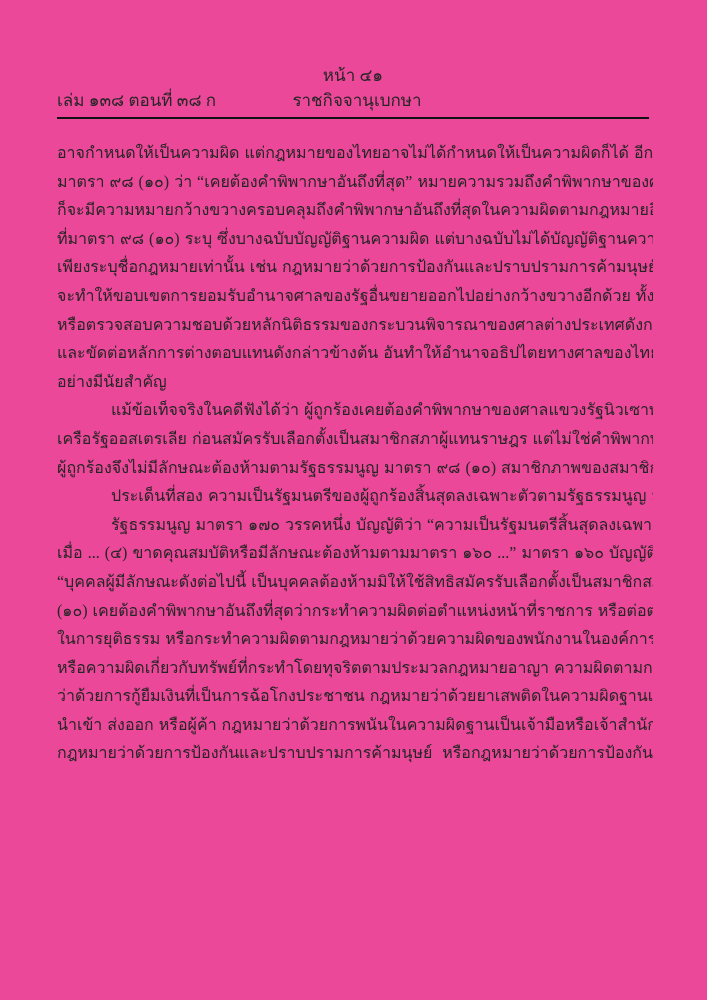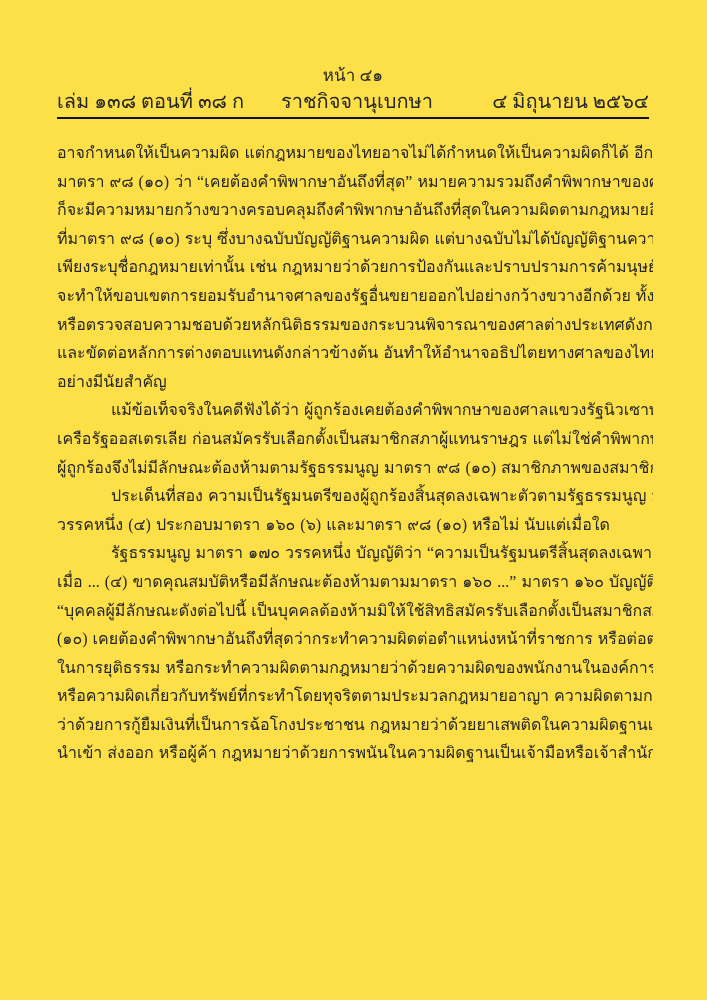--- a/index.html
+++ b/index.html
@@ -4,42 +4,42 @@
 <style>
   html, body {
     margin: 0;
     padding: 0;
     background: #ffffff;
   }
   .page {
     position: relative;
     width: 707px;
     height: 1000px;
-    background: #fde047;
+    background: #ec4899;
     font-family: "Liberation Serif", "DejaVu Serif", serif;
     color: #262626;
     overflow: hidden;
   }
   .header {
     position: absolute;
     top: 64px;
     left: 57px;
     width: 592px;
   }
   .header-page-row {
     text-align: center;
     font-size: 17px;
     line-height: 24px;
     white-space: nowrap;
   }
   .header-meta-row {
     display: flex;
     justify-content: space-between;
     align-items: baseline;
-    font-size: 20px;
+    font-size: 17px;
     line-height: 26px;
     white-space: nowrap;
   }
   .header-meta-row .center {
     position: absolute;
     left: 8px;
     right: 0;
     text-align: center;
   }
   .header-rule {
@@ -80,21 +80,20 @@
 </head>
 <body>
 
 <div class="page">
 
   <div class="header">
     <div class="header-page-row">หน้า  ๔๑</div>
     <div class="header-meta-row">
       <span>เล่ม  ๑๓๘  ตอนที่  ๓๘  ก</span>
       <span class="center">ราชกิจจานุเบกษา</span>
-      <span>๔  มิถุนายน  ๒๕๖๔</span>
     </div>
     <hr class="header-rule">
   </div>
 
   <div class="body-text">
 
     <div class="para">
       <div class="line j">อาจกำหนดให้เป็นความผิด แต่กฎหมายของไทยอาจไม่ได้กำหนดให้เป็นความผิดก็ได้ อีกทั้งหากตีความรัฐธรรมนูญ</div>
       <div class="line j">มาตรา ๙๘ (๑๐) ว่า “เคยต้องคำพิพากษาอันถึงที่สุด” หมายความรวมถึงคำพิพากษาของศาลต่างประเทศด้วย</div>
       <div class="line j">ก็จะมีความหมายกว้างขวางครอบคลุมถึงคำพิพากษาอันถึงที่สุดในความผิดตามกฎหมายอื่นอีกหลายฉบับ</div>
@@ -107,28 +106,28 @@
     </div>
 
     <div class="para">
       <div class="line j ind">แม้ข้อเท็จจริงในคดีฟังได้ว่า ผู้ถูกร้องเคยต้องคำพิพากษาของศาลแขวงรัฐนิวเซาท์เวลส์</div>
       <div class="line j">เครือรัฐออสเตรเลีย ก่อนสมัครรับเลือกตั้งเป็นสมาชิกสภาผู้แทนราษฎร แต่ไม่ใช่คำพิพากษาของศาลไทย</div>
       <div class="line j">ผู้ถูกร้องจึงไม่มีลักษณะต้องห้ามตามรัฐธรรมนูญ มาตรา ๙๘ (๑๐) สมาชิกภาพของสมาชิกสภาผู้แทนราษฎร</div>
     </div>
 
     <div class="para">
       <div class="line j ind">ประเด็นที่สอง ความเป็นรัฐมนตรีของผู้ถูกร้องสิ้นสุดลงเฉพาะตัวตามรัฐธรรมนูญ มาตรา ๑๗๐</div>
-      <div class="line end">วรรคหนึ่ง (๔) ประกอบมาตรา ๑๖๐ (๖) และมาตรา ๙๘ (๑๐) หรือไม่ นับแต่เมื่อใด</div>
     </div>
 
     <div class="para">
       <div class="line j ind">รัฐธรรมนูญ มาตรา ๑๗๐ วรรคหนึ่ง บัญญัติว่า “ความเป็นรัฐมนตรีสิ้นสุดลงเฉพาะตัว</div>
       <div class="line j">เมื่อ ... (๔) ขาดคุณสมบัติหรือมีลักษณะต้องห้ามตามมาตรา ๑๖๐ ...” มาตรา ๑๖๐ บัญญัติว่า</div>
       <div class="line j">“บุคคลผู้มีลักษณะดังต่อไปนี้ เป็นบุคคลต้องห้ามมิให้ใช้สิทธิสมัครรับเลือกตั้งเป็นสมาชิกสภาผู้แทนราษฎร ...</div>
       <div class="line j">(๑๐) เคยต้องคำพิพากษาอันถึงที่สุดว่ากระทำความผิดต่อตำแหน่งหน้าที่ราชการ หรือต่อตำแหน่งหน้าที่</div>
       <div class="line j">ในการยุติธรรม หรือกระทำความผิดตามกฎหมายว่าด้วยความผิดของพนักงานในองค์การหรือหน่วยงานของรัฐ</div>
       <div class="line j">หรือความผิดเกี่ยวกับทรัพย์ที่กระทำโดยทุจริตตามประมวลกฎหมายอาญา ความผิดตามกฎหมาย</div>
       <div class="line j">ว่าด้วยการกู้ยืมเงินที่เป็นการฉ้อโกงประชาชน กฎหมายว่าด้วยยาเสพติดในความผิดฐานเป็นผู้ผลิต</div>
       <div class="line j">นำเข้า ส่งออก หรือผู้ค้า กฎหมายว่าด้วยการพนันในความผิดฐานเป็นเจ้ามือหรือเจ้าสำนัก</div>
+      <div class="line j">กฎหมายว่าด้วยการป้องกันและปราบปรามการค้ามนุษย์ หรือกฎหมายว่าด้วยการป้องกัน</div>
     </div>
 
   </div>
 </div>
 
 </body></html>

